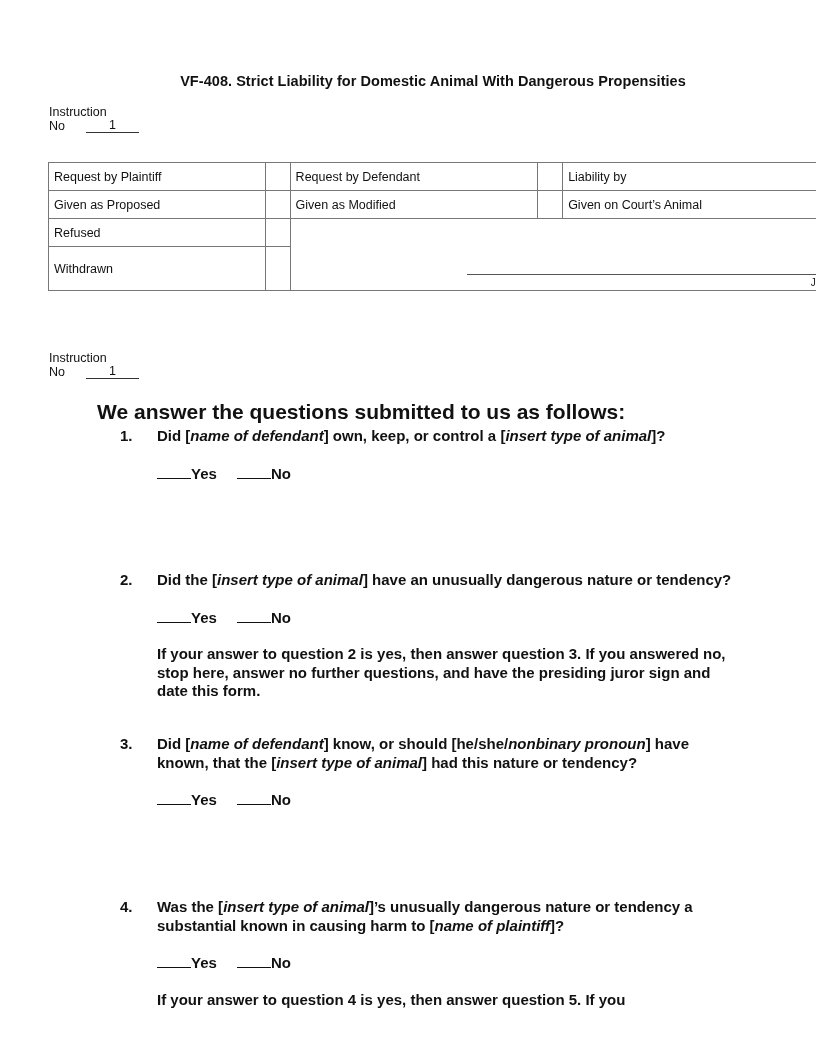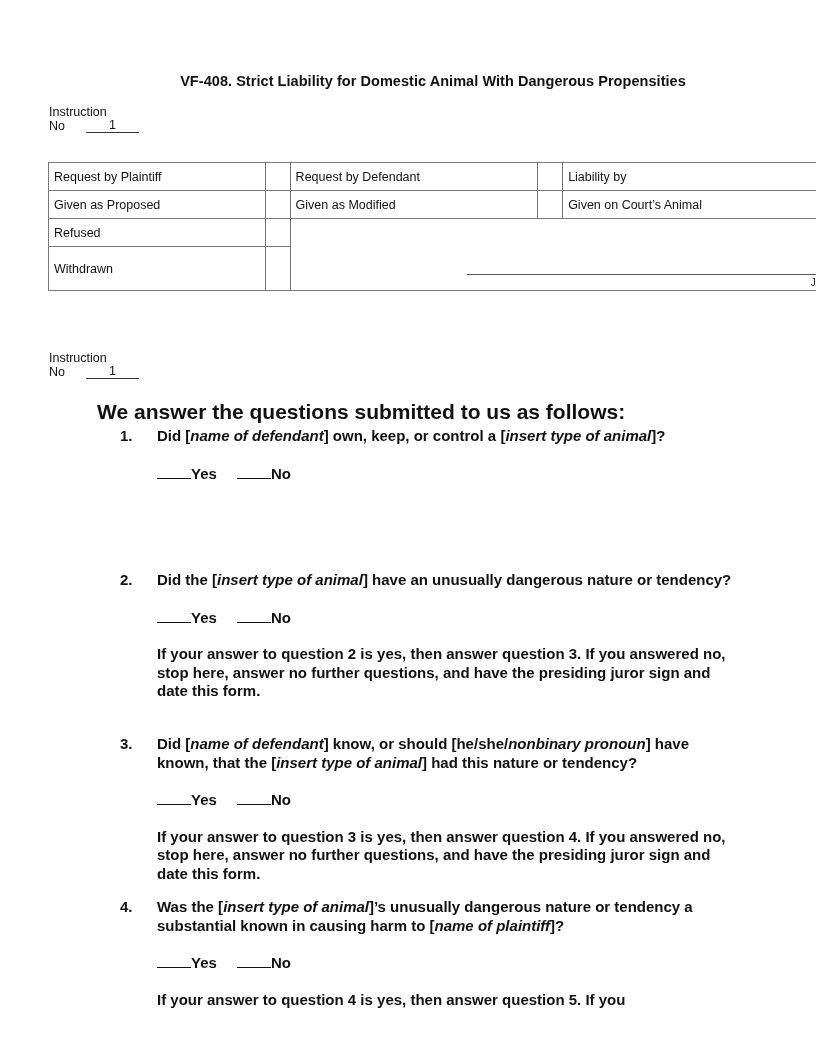--- a/index.html
+++ b/index.html
@@ -102,21 +102,20 @@
   </div>
 </div>
 
 <div class="q" style="top:735px;">
   <span class="num">3.</span>
   <div class="body">
     <div class="qtext"><span>Did [</span><i>name of defendant</i><span>] know, or should [he/she/</span><i>nonbinary pronoun</i><span>] have known, that the [</span><i>insert type of animal</i><span>] had this nature or tendency?</span></div>
     <div class="yn">
       <span class="blank"></span><span>Yes</span><span class="gap"></span><span class="blank"></span><span>No</span>
     </div>
-    <div>If your answer to question 3 is yes, then answer question 4. If you answered no, stop here, answer no further questions, and have the presiding juror sign and date this form.</div>
   </div>
 </div>
 
 <div class="q" style="top:898px;">
   <span class="num">4.</span>
   <div class="body">
     <div class="qtext"><span>Was the [</span><i>insert type of animal</i><span>]’s unusually dangerous nature or tendency a substantial known in causing harm to [</span><i>name of plaintiff</i><span>]?</span></div>
     <div class="yn">
       <span class="blank"></span><span>Yes</span><span class="gap"></span><span class="blank"></span><span>No</span>
     </div>

